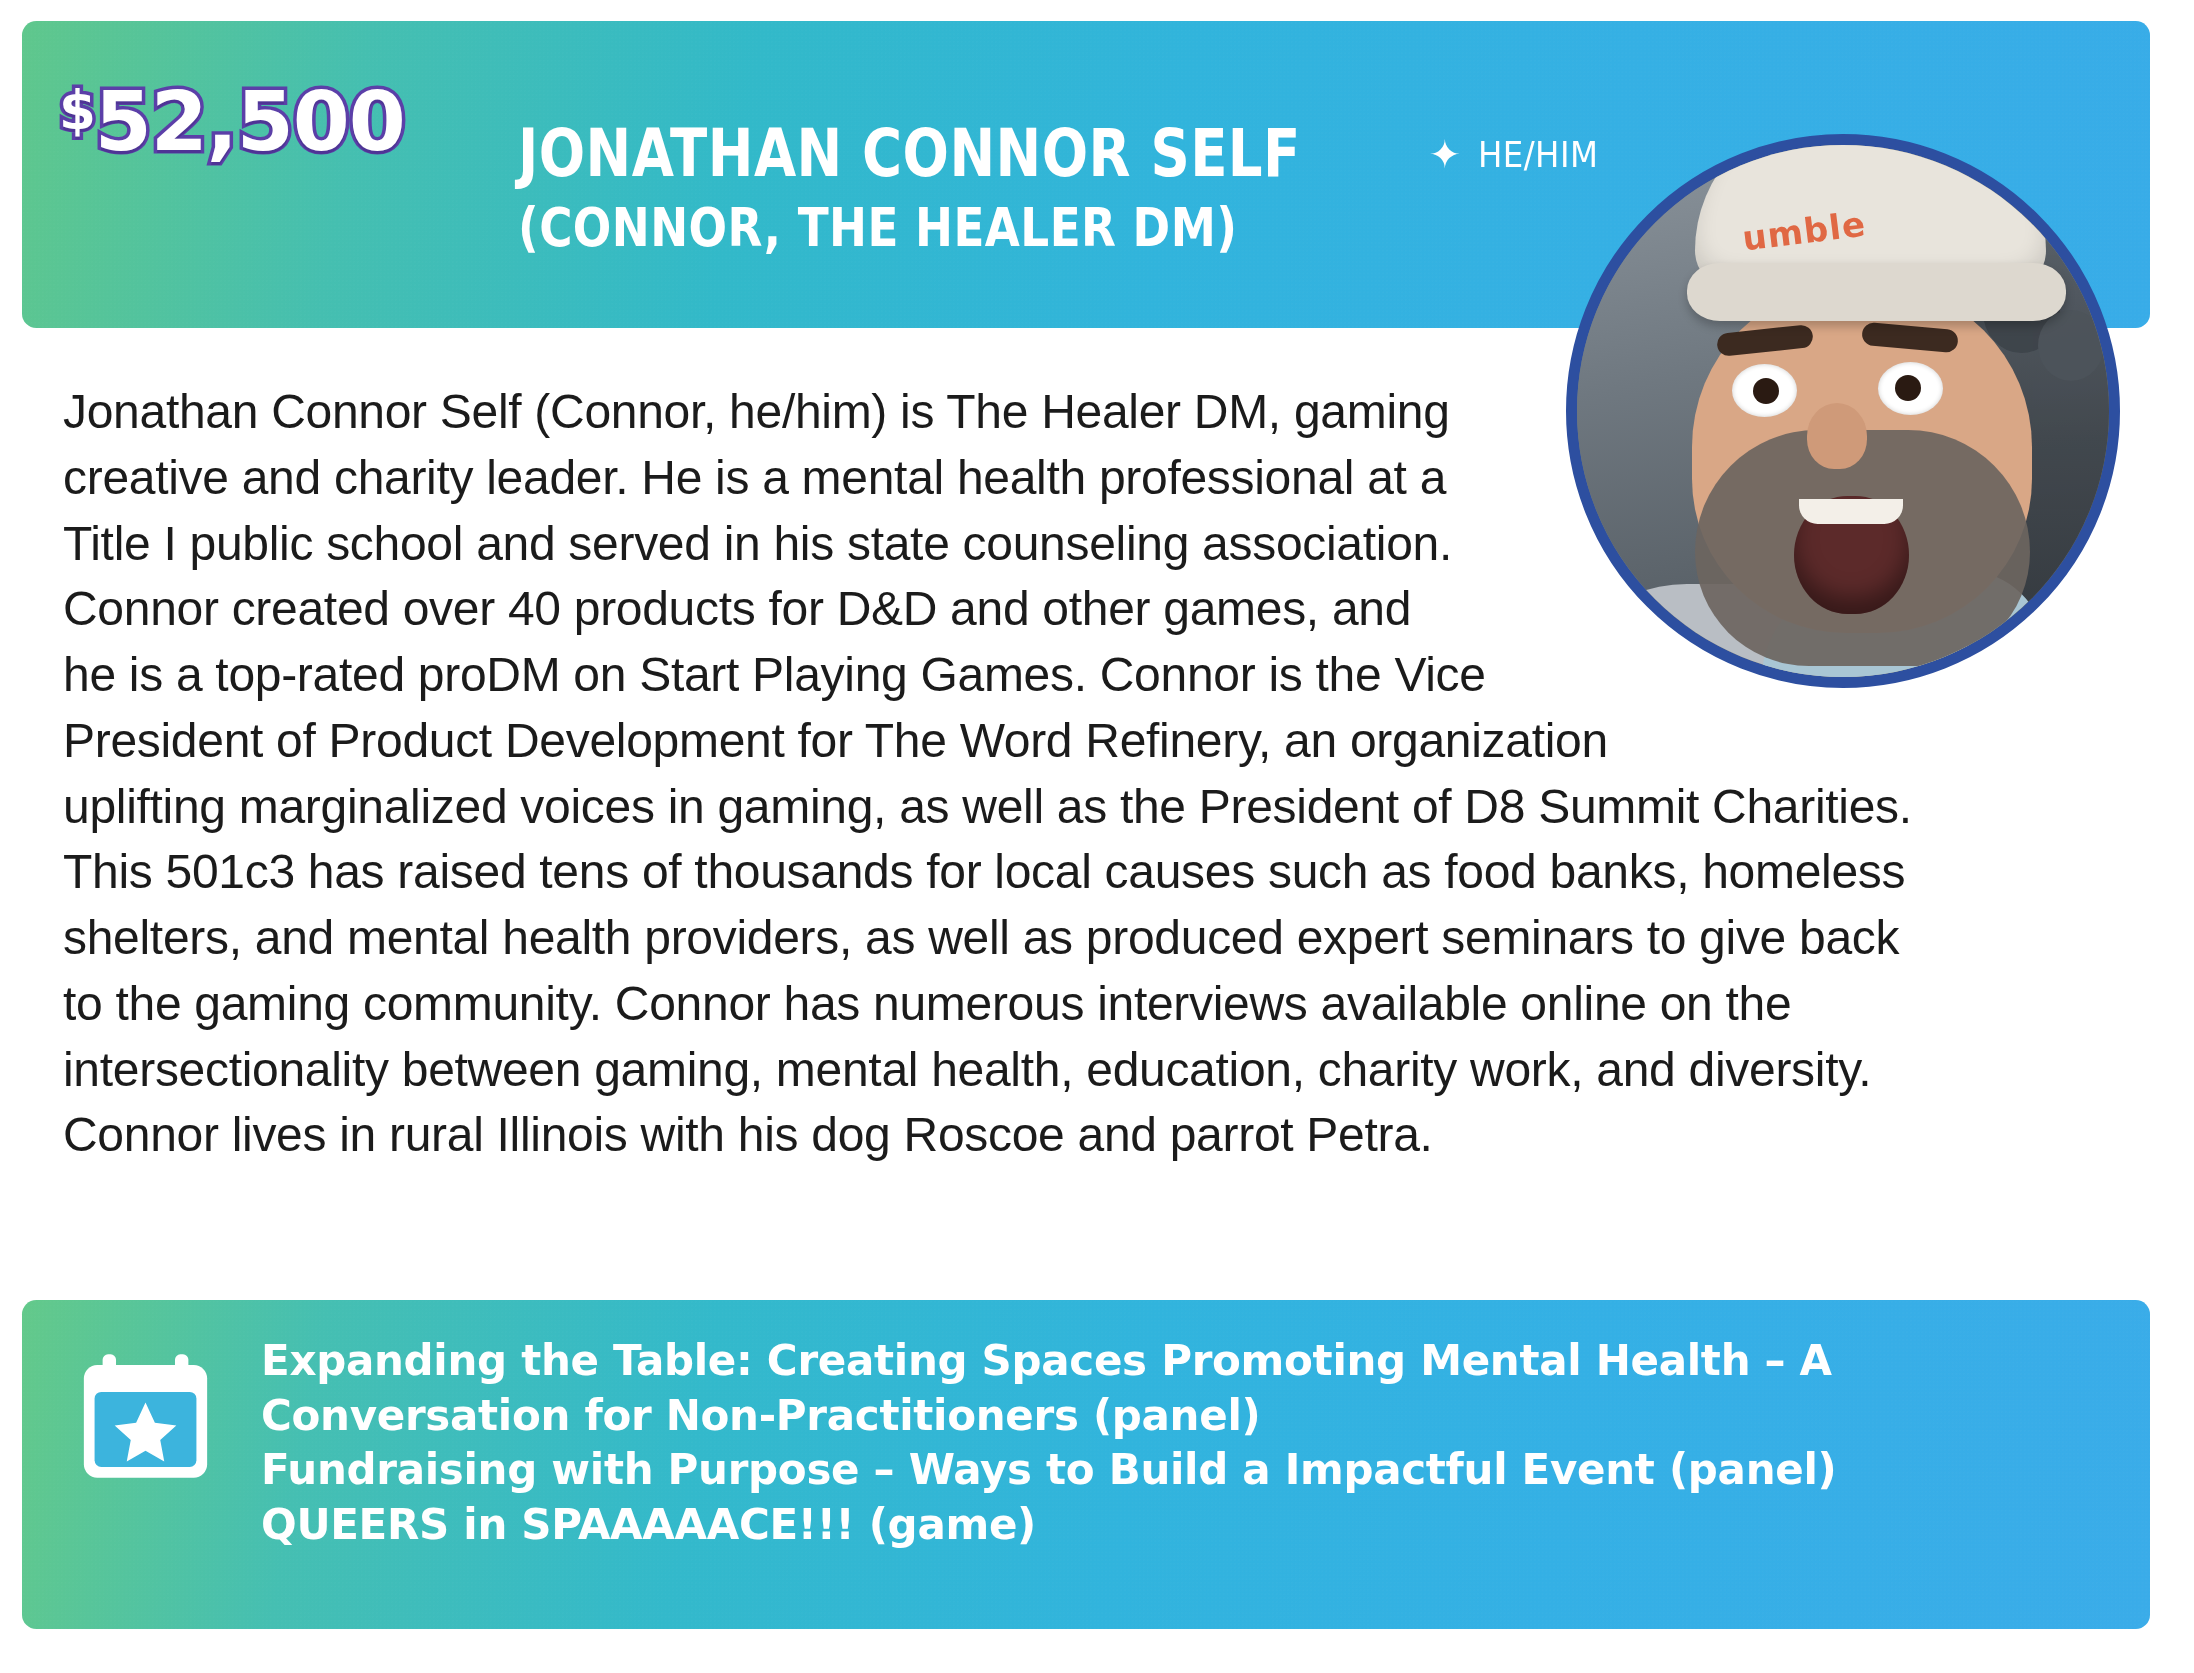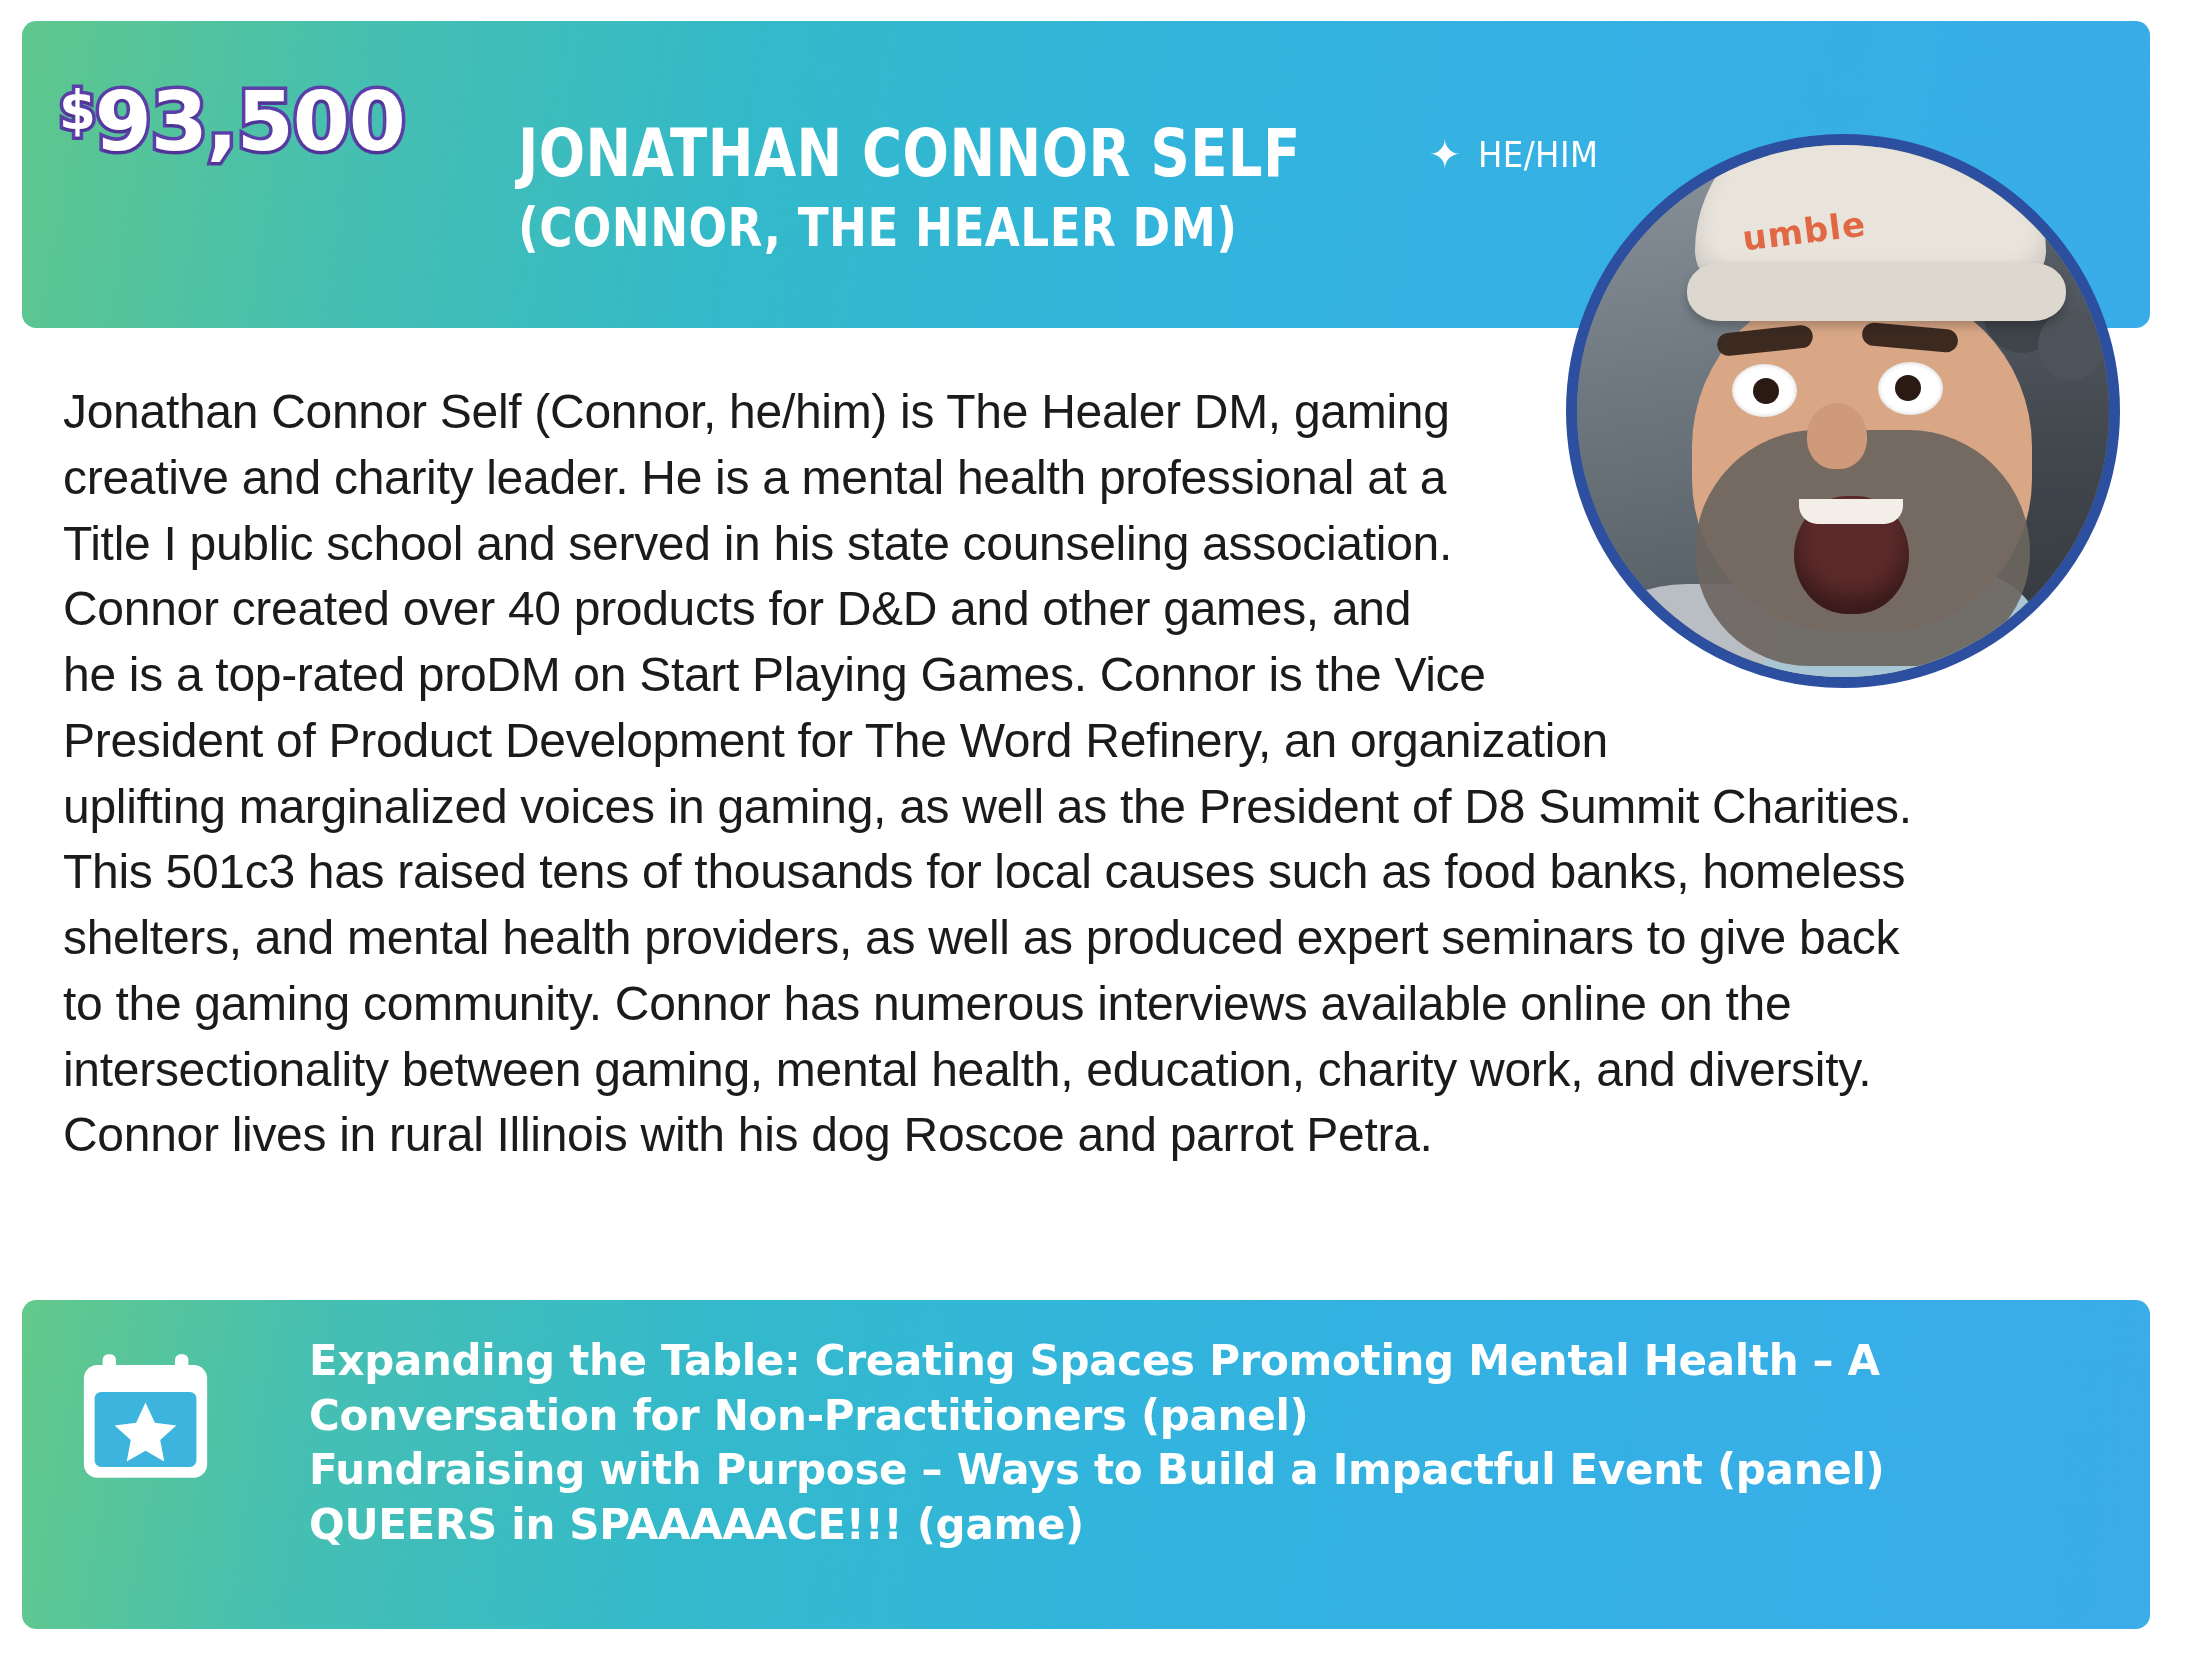--- a/index.html
+++ b/index.html
@@ -318,28 +318,28 @@
     top: 34px;
     width: 1854px;
     z-index: 3;
     font-family: "DejaVu Sans", sans-serif;
     font-weight: bold;
     font-size: 42px;
     line-height: 1.30;
     color: #ffffff;
     letter-spacing: -0.3px;
   }
-  .sessions .sess-line { display: block; margin-left: 48px; }
+  .sessions .sess-line { display: block; }
 </style>
 </head>
 <body>
 
 <div class="header-banner">
   <div class="amount">
-    <span class="cur">$</span><span>93,500</span>
+    <span class="cur">$</span><span>52,500</span>
   </div>
 
   <div class="name-block">
     <div class="name-line">
       <span class="person-name">JONATHAN CONNOR SELF</span>
       <span class="star-sep">✦</span>
       <span class="pronouns">HE/HIM</span>
     </div>
     <div class="person-alias">(CONNOR, THE HEALER DM)</div>
   </div>

